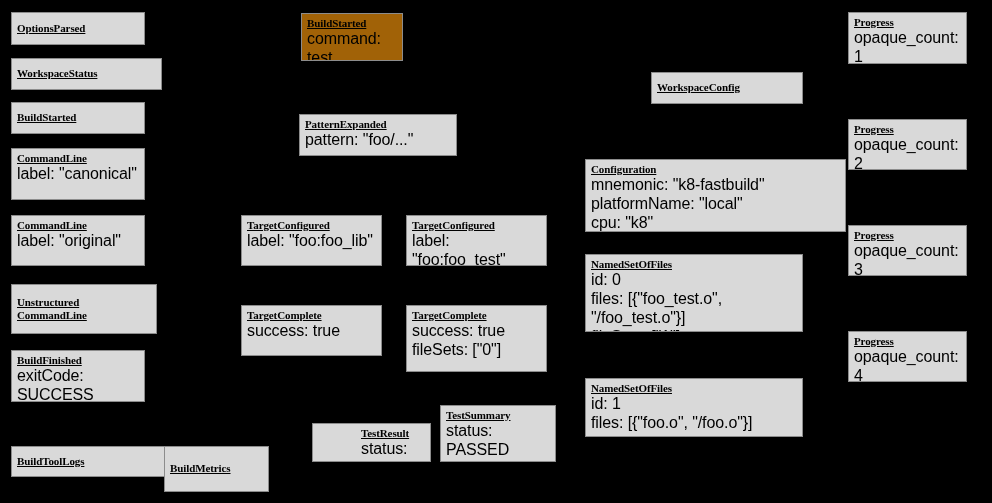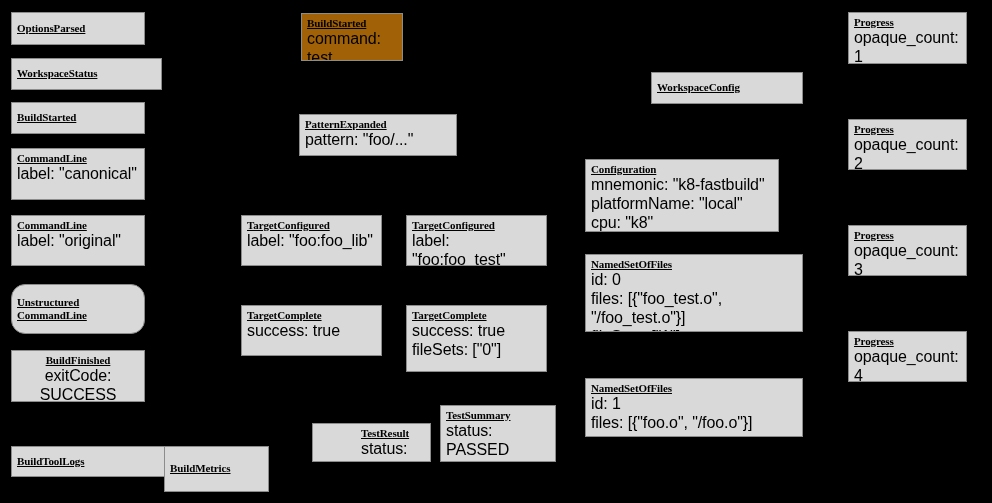--- a/index.html
+++ b/index.html
@@ -73,21 +73,21 @@
       <span class="fields">pattern: "foo/..."</span>
     </div>
     <div class="node" style="left: 848px; top: 119px; width: 119px; height: 51px; background: rgb(217, 217, 217); border-color: rgb(140, 140, 140); color: rgb(0, 0, 0);">
       <span class="title">Progress</span>
       <span class="fields">opaque_count: 2</span>
     </div>
     <div class="node" style="left: 11px; top: 148px; width: 134px; height: 52px; background: rgb(217, 217, 217); border-color: rgb(140, 140, 140); color: rgb(0, 0, 0);">
       <span class="title">CommandLine</span>
       <span class="fields">label: "canonical"</span>
     </div>
-    <div class="node" style="left: 585px; top: 159px; width: 194px; height: 73px; background: rgb(217, 217, 217); border-color: rgb(140, 140, 140); color: rgb(0, 0, 0);">
+    <div class="node" style="left: 585px; top: 159px; width: 261px; height: 73px; background: rgb(217, 217, 217); border-color: rgb(140, 140, 140); color: rgb(0, 0, 0);">
       <span class="title">Configuration</span>
       <span class="fields">mnemonic: "k8-fastbuild"
 platformName: "local"
 cpu: "k8"</span>
     </div>
     <div class="node" style="left: 241px; top: 215px; width: 141px; height: 51px; background: rgb(217, 217, 217); border-color: rgb(140, 140, 140); color: rgb(0, 0, 0);">
       <span class="title">TargetConfigured</span>
       <span class="fields">label: "foo:foo_lib"</span>
     </div>
     <div class="node" style="left: 406px; top: 215px; width: 141px; height: 51px; background: rgb(217, 217, 217); border-color: rgb(140, 140, 140); color: rgb(0, 0, 0);">
@@ -101,38 +101,38 @@
     <div class="node" style="left: 848px; top: 225px; width: 119px; height: 51px; background: rgb(217, 217, 217); border-color: rgb(140, 140, 140); color: rgb(0, 0, 0);">
       <span class="title">Progress</span>
       <span class="fields">opaque_count: 3</span>
     </div>
     <div class="node" style="left: 585px; top: 254px; width: 218px; height: 78px; background: rgb(217, 217, 217); border-color: rgb(140, 140, 140); color: rgb(0, 0, 0);">
       <span class="title">NamedSetOfFiles</span>
       <span class="fields">id: 0
 files: [{"foo_test.o", "/foo_test.o"}]
 fileSets: ["1"]</span>
     </div>
-    <div class="node title-only" style="left: 11px; top: 284px; width: 134px; height: 50px; background: rgb(217, 217, 217); border-color: rgb(140, 140, 140); color: rgb(0, 0, 0); border-radius: 14px;">
+    <div class="node title-only" style="left: 11px; top: 284px; width: 146px; height: 50px; background: rgb(217, 217, 217); border-color: rgb(140, 140, 140); color: rgb(0, 0, 0);">
       <span class="title">Unstructured
 CommandLine</span>
     </div>
     <div class="node" style="left: 241px; top: 305px; width: 141px; height: 51px; background: rgb(217, 217, 217); border-color: rgb(140, 140, 140); color: rgb(0, 0, 0);">
       <span class="title">TargetComplete</span>
       <span class="fields">success: true</span>
     </div>
     <div class="node" style="left: 406px; top: 305px; width: 141px; height: 67px; background: rgb(217, 217, 217); border-color: rgb(140, 140, 140); color: rgb(0, 0, 0);">
       <span class="title">TargetComplete</span>
       <span class="fields">success: true
 fileSets: ["0"]</span>
     </div>
     <div class="node" style="left: 848px; top: 331px; width: 119px; height: 51px; background: rgb(217, 217, 217); border-color: rgb(140, 140, 140); color: rgb(0, 0, 0);">
       <span class="title">Progress</span>
       <span class="fields">opaque_count: 4</span>
     </div>
-    <div class="node" style="left: 11px; top: 350px; width: 134px; height: 52px; background: rgb(217, 217, 217); border-color: rgb(140, 140, 140); color: rgb(0, 0, 0); text-align: center;">
+    <div class="node" style="left: 11px; top: 350px; width: 134px; height: 52px; background: rgb(217, 217, 217); border-color: rgb(140, 140, 140); color: rgb(0, 0, 0);">
       <span class="title">BuildFinished</span>
       <span class="fields">exitCode: SUCCESS</span>
     </div>
     <div class="node" style="left: 585px; top: 378px; width: 218px; height: 59px; background: rgb(217, 217, 217); border-color: rgb(140, 140, 140); color: rgb(0, 0, 0);">
       <span class="title">NamedSetOfFiles</span>
       <span class="fields">id: 1
 files: [{"foo.o", "/foo.o"}]</span>
     </div>
     <div class="node" style="left: 440px; top: 405px; width: 116px; height: 57px; background: rgb(217, 217, 217); border-color: rgb(140, 140, 140); color: rgb(0, 0, 0);">
       <span class="title">TestSummary</span>

